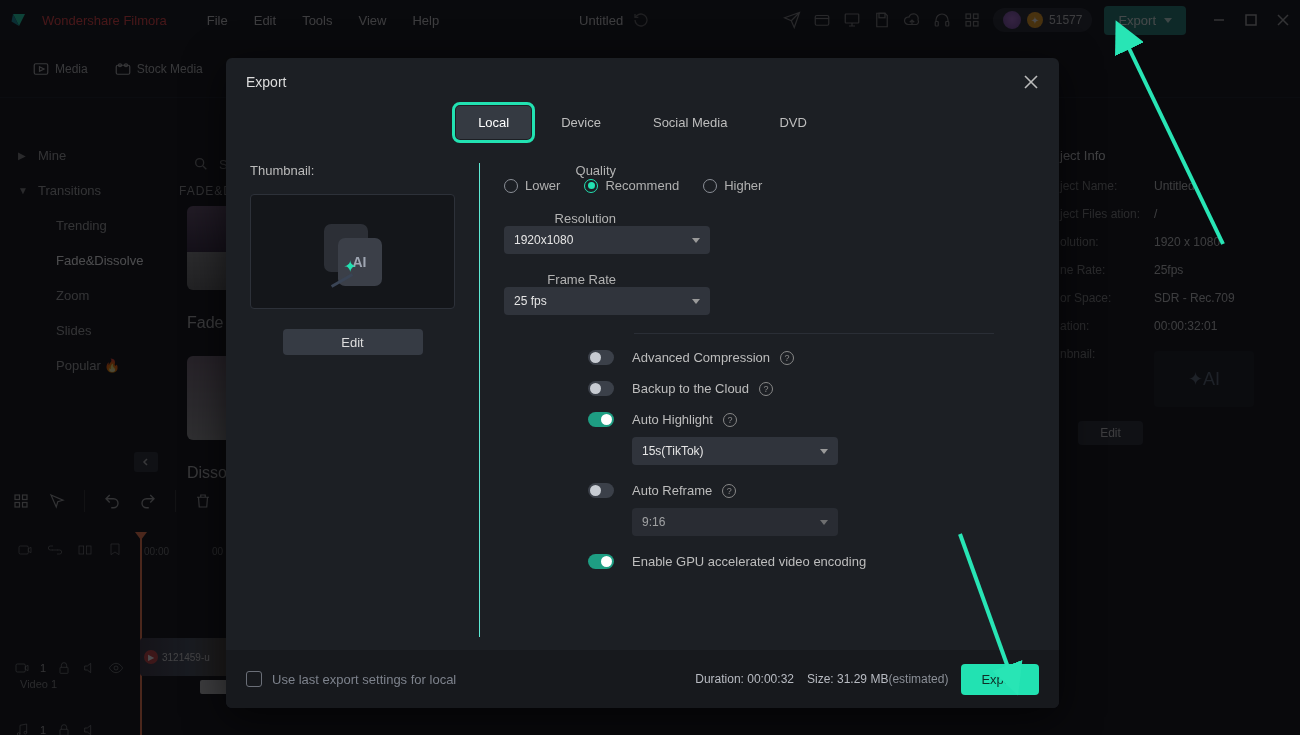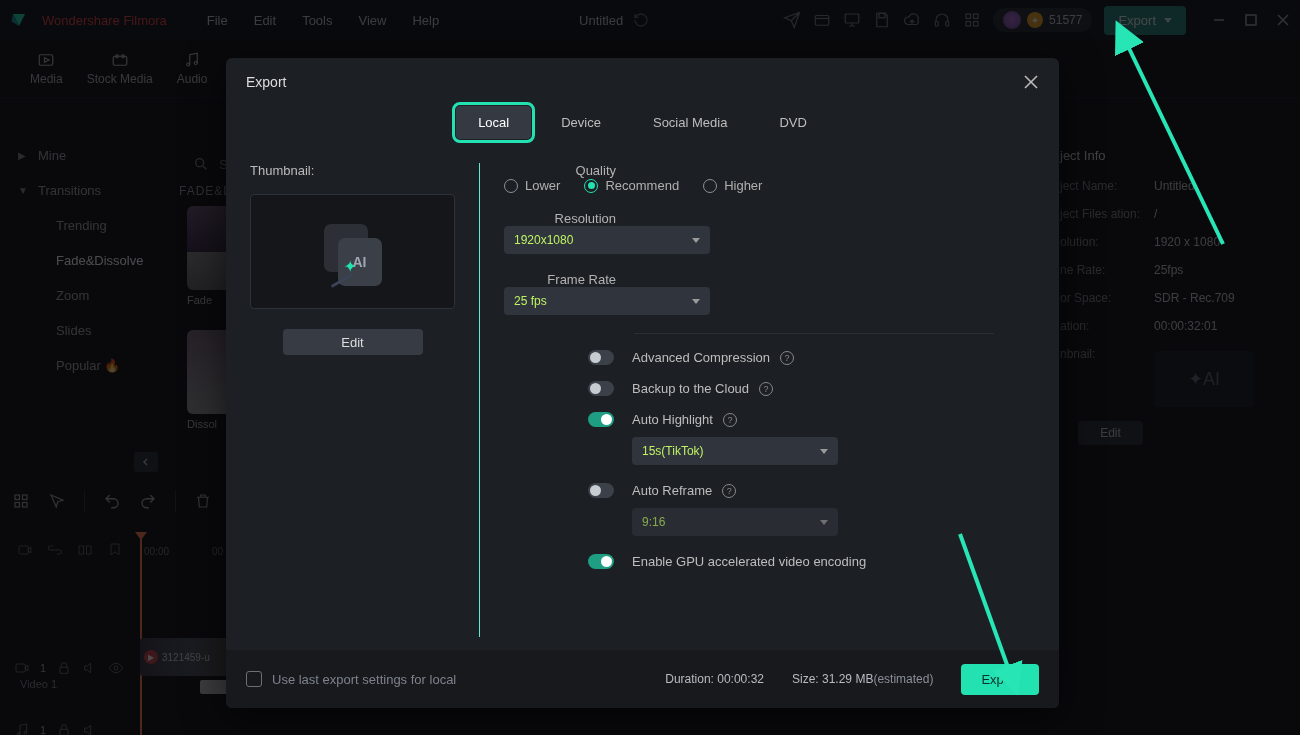--- a/index.html
+++ b/index.html
@@ -20,38 +20,38 @@
 .credits-star { width: 16px; height: 16px; border-radius: 50%; background: #f5a523; display: flex; align-items: center; justify-content: center; font-size: 10px; color: #fff; }
 .credits-num { color: #ccc; font-size: 12px; }
 .export-top-btn { background: #26847a; color: #e5f5f2; padding: 7px 14px; border-radius: 4px; display: flex; align-items: center; gap: 8px; cursor: pointer; }
 .export-top-btn .caret { border-left: 4px solid transparent; border-right: 4px solid transparent; border-top: 5px solid #c9ece6; }
 .win-controls { display: flex; gap: 18px; margin-left: 14px; }
 .win-ctrl { width: 14px; height: 14px; stroke: #aaa; cursor: pointer; }
 
 .workspace { position: absolute; top: 40px; left: 0; right: 0; bottom: 0; background: #121418; }
 
 .tabbar { height: 58px; display: flex; align-items: center; gap: 24px; padding-left: 30px; border-bottom: 1px solid #1b1e24; }
-.tab { display: flex; flex-direction: column; align-items: center; gap: 3px; color: #bbb; font-size: 12px; cursor: pointer; }
+.tab { display: flex; flex-direction: row; align-items: center; gap: 3px; color: #bbb; font-size: 12px; cursor: pointer; }
 .tab svg { width: 22px; height: 18px; stroke: #b8b8b8; fill: none; }
 
 .sidebar { position: absolute; left: 0; top: 98px; width: 168px; height: 340px; background: #121418; }
 .side-item { padding: 10px 20px 10px 38px; color: #aaa; font-size: 13px; position: relative; cursor: pointer; }
 .side-item .chev { position: absolute; left: 18px; top: 12px; color: #888; font-size: 10px; }
 .side-item.active { color: #fff; }
 .side-scroll { position: absolute; right: 10px; bottom: 6px; width: 24px; height: 20px; background: #2b2f37; border-radius: 3px; display: flex; align-items: center; justify-content: center; }
 
 .content { position: absolute; left: 175px; top: 98px; right: 0; bottom: 0; }
 .search-row { display: flex; align-items: center; gap: 10px; padding: 18px 0 12px 18px; }
 .search-icon { width: 16px; height: 16px; stroke: #888; }
 .cat-label { color: #999; font-size: 12px; letter-spacing: 1px; margin-left: 4px; }
 
 .thumbs { padding: 8px 0 0 12px; display: flex; flex-direction: column; gap: 24px; }
 .thumb { width: 68px; }
 .thumb-img { width: 68px; height: 84px; border-radius: 6px; background: linear-gradient(180deg,#6b5571 0%, #3b2d46 55%, #8c8c8c 55%, #6b6b6b 100%); }
-.thumb-lbl { color: #bbb; font-size: 11px; margin-top: 4px; }
+.thumb-lbl { color: #bbb; font-size: 16px; margin-top: 24px; }
 
 .rightpanel { position: absolute; right: 0; top: 98px; width: 240px; height: 360px; }
 .rp-title { color: #ddd; font-size: 13px; margin: 10px 0 16px 0; cursor: pointer; }
 .rp-row { display: flex; margin-bottom: 14px; font-size: 12px; }
 .rp-k { width: 94px; color: #888; }
 .rp-v { color: #ccc; }
 .rp-thumb { width: 100px; height: 56px; background: #1b1d22; border-radius: 4px; margin-top: 4px; display: flex; align-items: center; justify-content: center; color: #5d6b7a; font-size: 18px; }
 .rp-edit { width: 65px; height: 24px; background: #2b2f37; color: #ccc; border-radius: 4px; display: flex; align-items: center; justify-content: center; margin-top: 12px; margin-left: 18px; cursor: pointer; font-size: 12px; }
 
 .tool-row { position: absolute; left: 12px; top: 450px; display: flex; align-items: center; gap: 18px; }
@@ -101,35 +101,35 @@
 .edit-btn { width: 140px; height: 26px; margin: 20px auto 0; background: #363b44; color: #ddd; border-radius: 4px; display: flex; align-items: center; justify-content: center; cursor: pointer; font-size: 13px; }
 
 .mb-right { flex: 1; overflow: auto; padding-right: 4px; }
 .row { display: flex; align-items: flex-start; margin-bottom: 18px; flex-direction: column; }
 .row .lbl { width: 130px; text-align: right; padding-right: 18px; color: #b3b3b3; font-size: 13px; }
 .radio-group { display: flex; gap: 24px; }
 .radio { display: flex; align-items: center; gap: 7px; cursor: pointer; }
 .rcirc { width: 14px; height: 14px; border: 1.5px solid #8b8f97; border-radius: 50%; display: flex; align-items: center; justify-content: center; }
 .rcirc.on { border-color: #22e2b2; }
 .rcirc.on::after { content: ''; width: 7px; height: 7px; background: #22e2b2; border-radius: 50%; }
-.select { width: 206px; height: 28px; background: #30343c; border-radius: 4px; display: flex; align-items: center; padding: 0 10px; color: #bef264; font-size: 12px; cursor: pointer; position: relative; }
+.select { width: 206px; height: 28px; background: #30343c; border-radius: 4px; display: flex; align-items: center; padding: 0 10px; color: #e5e5e5; font-size: 12px; cursor: pointer; position: relative; }
 .select .caret { position: absolute; right: 10px; border-left: 4px solid transparent; border-right: 4px solid transparent; border-top: 5px solid #9a9a9a; }
 .select.disabled { opacity: .65; }
 .hr { height: 1px; background: #2a2e36; margin: 4px 0 16px 130px; width: 360px; }
 
 .trow { display: flex; align-items: center; margin-bottom: 16px; padding-left: 84px; }
 .toggle { width: 26px; height: 15px; border-radius: 8px; background: #3b4049; position: relative; cursor: pointer; margin-right: 18px; }
 .toggle::after { content: ''; width: 11px; height: 11px; background: #c7cbd2; border-radius: 50%; position: absolute; left: 2px; top: 2px; }
 .toggle.on { background: #1e9e83; }
 .toggle.on::after { left: 13px; background: #fff; }
 .tlbl { color: #bdbdbd; font-size: 13px; }
 .help { width: 14px; height: 14px; border: 1.3px solid #888; border-radius: 50%; color: #888; font-size: 9px; display: flex; align-items: center; justify-content: center; margin-left: 10px; cursor: pointer; }
 .indent-select { margin: -6px 0 18px 128px; }
 
-.modal-ft { position: absolute; bottom: 0; left: 0; right: 0; height: 58px; background: #17191d; border-radius: 0 0 6px 6px; display: flex; align-items: center; padding: 0 20px; gap: 28px; }
+.modal-ft { position: absolute; bottom: 0; left: 0; right: 0; height: 58px; background: #17191d; border-radius: 0 0 6px 6px; display: flex; align-items: center; padding: 0 20px; gap: 13px; }
 .chk { width: 16px; height: 16px; border: 1.5px solid #6b6f78; border-radius: 3px; margin-right: 10px; cursor: pointer; }
 .ft-left { display: flex; align-items: center; color: #7d828c; font-size: 13px; }
 .ft-info { color: #b8bbc2; font-size: 12px; margin-left: auto; }
 .export-btn { background: #22e2b2; color: #0e2f27; font-size: 13px; font-weight: 500; padding: 8px 20px; border-radius: 4px; cursor: pointer; }
 
 
 .arrow { position: absolute; z-index: 100; pointer-events: none; }
 .arrow svg { overflow: visible; }
 </style>
 </head>

